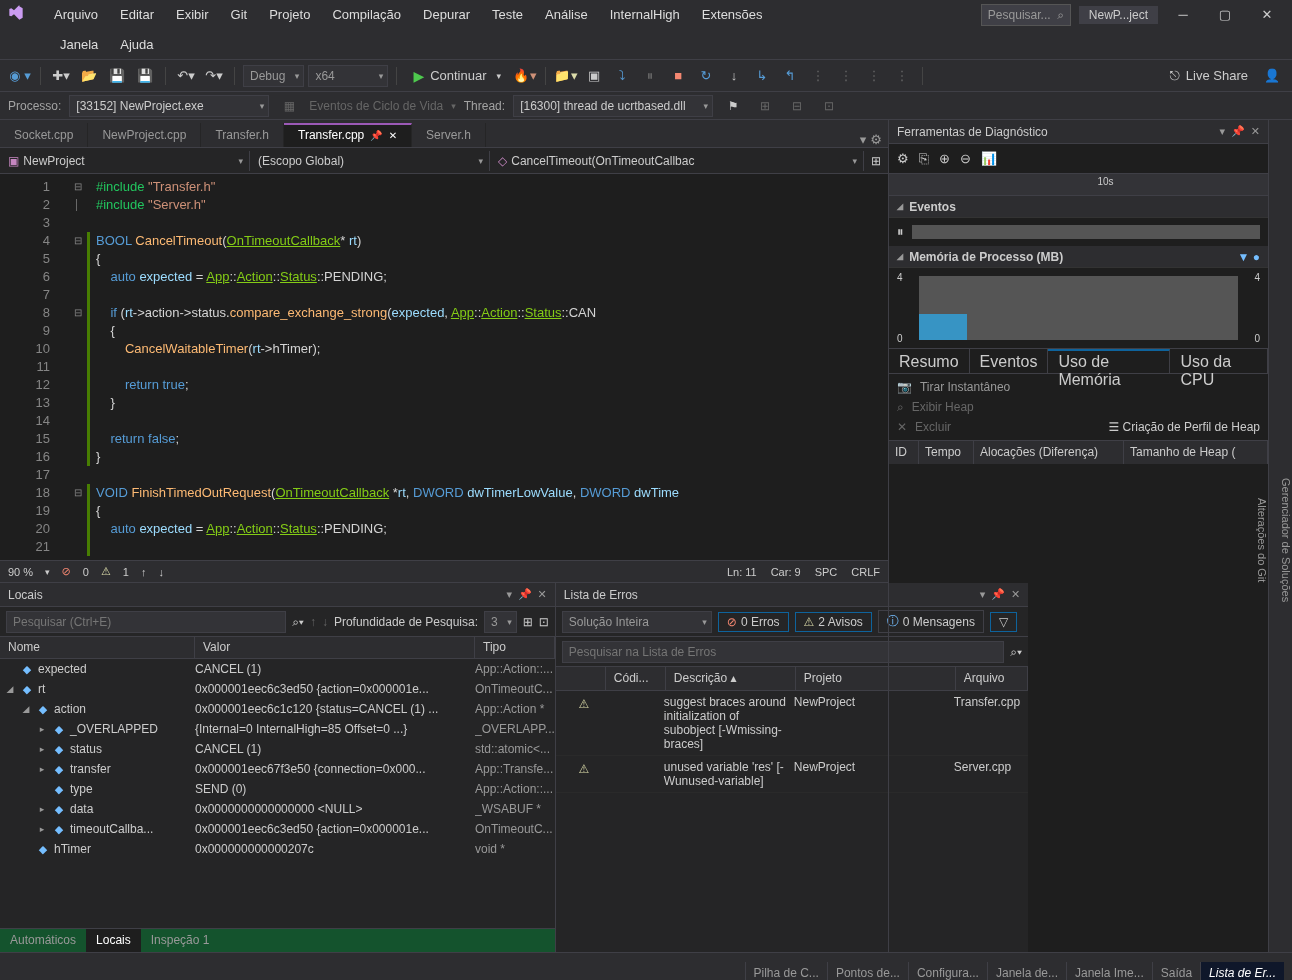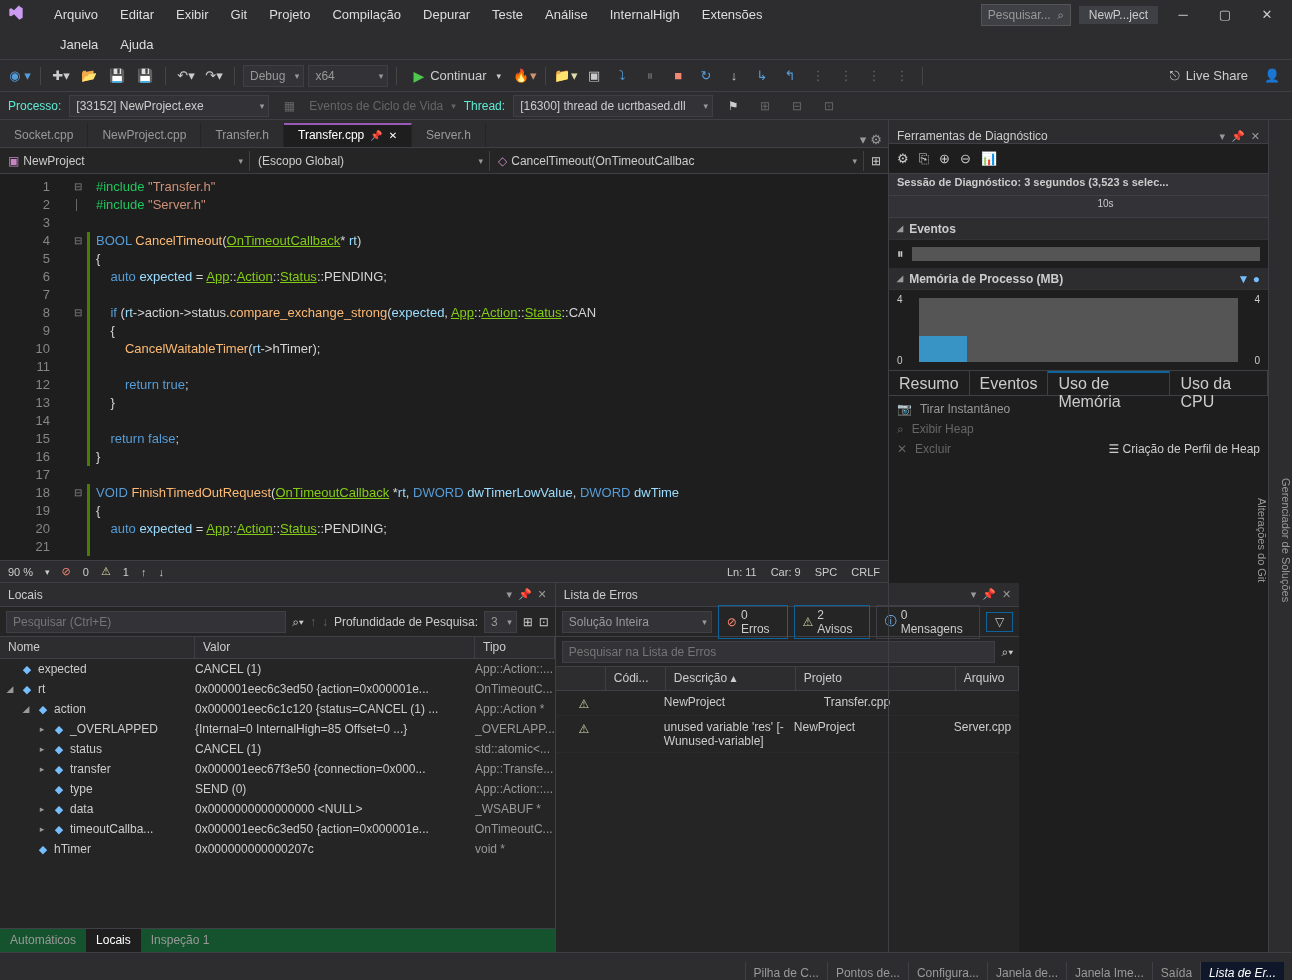--- a/index.html
+++ b/index.html
@@ -26,21 +26,21 @@
 .tb-btn.red { color:#f48771; }
 .tb-sep { width:1px; height:18px; background:#444; margin:0 4px; }
 .tb-combo { background:#333337; border:1px solid #3f3f46; padding:2px 18px 2px 6px; color:#999; font-size:12px; height:22px; display:flex; align-items:center; position:relative; }
 .tb-combo::after { content:"▾"; position:absolute; right:4px; font-size:9px; }
 .continue-btn { display:flex; align-items:center; gap:6px; color:#ccc; padding:2px 8px; }
 .play-green { color:#4ec94e; font-size:14px; }
 .live-share { margin-left:auto; display:flex; align-items:center; gap:6px; color:#ccc; padding:0 8px; }
 
 
 .debugbar { height:28px; background:#2d2d30; display:flex; align-items:center; padding:0 8px; gap:8px; border-bottom:1px solid #3f3f46; font-size:12px; }
-.db-label { color:#5eead4; }
+.db-label { color:#a3a3a3; }
 .db-combo { background:#333337; border:1px solid #3f3f46; padding:2px 18px 2px 6px; color:#ccc; font-size:12px; height:22px; display:flex; align-items:center; min-width:200px; position:relative; }
 .db-combo::after { content:"▾"; position:absolute; right:4px; font-size:9px; color:#999; }
 
 
 .main { display:flex; height:calc(100% - 60px - 32px - 28px - 28px); }
 .editor-col { flex:1; display:flex; flex-direction:column; min-width:0; }
 .right-col { width:380px; border-left:1px solid #3f3f46; display:flex; flex-direction:column; }
 .vtabs { width:24px; background:#2d2d30; border-left:1px solid #3f3f46; display:flex; flex-direction:column; align-items:center; padding-top:8px; gap:12px; writing-mode:vertical-rl; font-size:11px; color:#999; }
 
 
@@ -99,21 +99,21 @@
 .lr-type { color:#999; overflow:hidden; white-space:nowrap; text-overflow:ellipsis; }
 
 
 .err-body { flex:1; overflow:auto; }
 .err-header { height:24px; display:flex; background:#2d2d30; border-bottom:1px solid #3f3f46; font-size:12px; }
 .eh-col { padding:4px 8px; border-right:1px solid #3f3f46; }
 .err-row { display:flex; padding:4px 8px; font-size:12px; border-bottom:1px solid #2a2a2a; }
 .err-row .icon { width:40px; display:flex; justify-content:center; padding-top:2px; }
 
 
-.diag-header { height:24px; background:#2d2d30; display:flex; align-items:flex-end; padding:0 8px; font-size:12px; border-bottom:1px solid #3f3f46; }
+.diag-header { height:24px; background:#2d2d30; display:flex; align-items:center; padding:0 8px; font-size:12px; border-bottom:1px solid #3f3f46; }
 .diag-toolbar { height:30px; display:flex; align-items:center; gap:10px; padding:0 8px; border-bottom:1px solid #3f3f46; }
 .diag-session { height:22px; background:#333337; padding:2px 8px; font-size:11px; font-weight:bold; border-bottom:1px solid #3f3f46; }
 .timeline { height:22px; background:#333337; position:relative; border-bottom:1px solid #3f3f46; }
 .timeline-mark { position:absolute; top:2px; font-size:10px; color:#ccc; }
 .section-hdr { height:22px; display:flex; align-items:center; padding:0 8px; font-size:12px; font-weight:bold; background:#2d2d30; border-bottom:1px solid #333; }
 .section-hdr::before { content:"◢"; font-size:8px; margin-right:6px; color:#999; }
 .events-row { height:28px; display:flex; align-items:center; padding:0 8px; gap:8px; }
 .events-bar { flex:1; height:14px; background:#555; }
 .mem-chart { height:80px; position:relative; padding:4px 8px; }
 .mem-chart .y-label { position:absolute; font-size:10px; color:#ccc; }
@@ -472,20 +472,21 @@
           <div class="eh-col" style="width:130px"><span>Descrição</span> ▴</div>
           <div class="eh-col" style="width:160px">Projeto</div>
           <div class="eh-col" style="flex:1">Arquivo</div>
         </div>
         <div class="err-body" id="err-body">
             <div class="err-row">
               <div class="icon">
                 <span style="color:#dcdcaa">⚠</span>
               </div>
               <div style="width:60px"></div>
+              <div style="width:130px">suggest braces around initialization of subobject [-Wmissing-braces]</div>
               <div style="width:160px">NewProject</div>
               <div style="flex:1">Transfer.cpp</div>
             </div>
             <div class="err-row">
               <div class="icon">
                 <span style="color:#dcdcaa">⚠</span>
               </div>
               <div style="width:60px"></div>
               <div style="width:130px">unused variable 'res' [-Wunused-variable]</div>
               <div style="width:160px">NewProject</div>
@@ -505,21 +506,20 @@
         <span>✕</span>
       </div>
     </div>
     <div class="diag-toolbar">
       <span>⚙</span>
       <span>⎘</span>
       <span>⊕</span>
       <span>⊖</span>
       <span>📊</span>
     </div>
-    <div class="diag-session">Sessão de Diagnóstico: 3 segundos (3,523 s selec...</div>
     <div class="timeline">
       <span class="timeline-mark" style="left:55%">10s</span>
     </div>
     <div class="section-hdr">Eventos</div>
     <div class="events-row">
       <span style="color:#ccc">⏸</span>
       <div class="events-bar"></div>
     </div>
     <div class="section-hdr">
       <span>Memória de Processo (MB)</span>
@@ -547,20 +547,26 @@
         </div>
       <div class="diag-action" style="color:#666">
           <span>⌕</span>
           <span>Exibir Heap</span>
         </div>
       <div class="diag-action" style="color:#666">
         <span>✕</span>
           <span>Excluir</span>
         <span style="margin-left:auto;color:#ccc">☰ <span>Criação de Perfil de Heap</span></span>
       </div>
+    </div>
+    <div class="diag-table-hdr">
+      <div class="dth-col" style="width:30px">ID</div>
+      <div class="dth-col" style="width:55px">Tempo</div>
+      <div class="dth-col" style="width:150px">Alocações (Diferença)</div>
+      <div class="dth-col" style="flex:1">Tamanho de Heap (</div>
     </div>
   </div>
 
   <div class="vtabs">
     <span>Gerenciador de Soluções</span>
     <span>Alterações do Git</span>
   </div>
 </div>
 
 <div class="statusbar">

